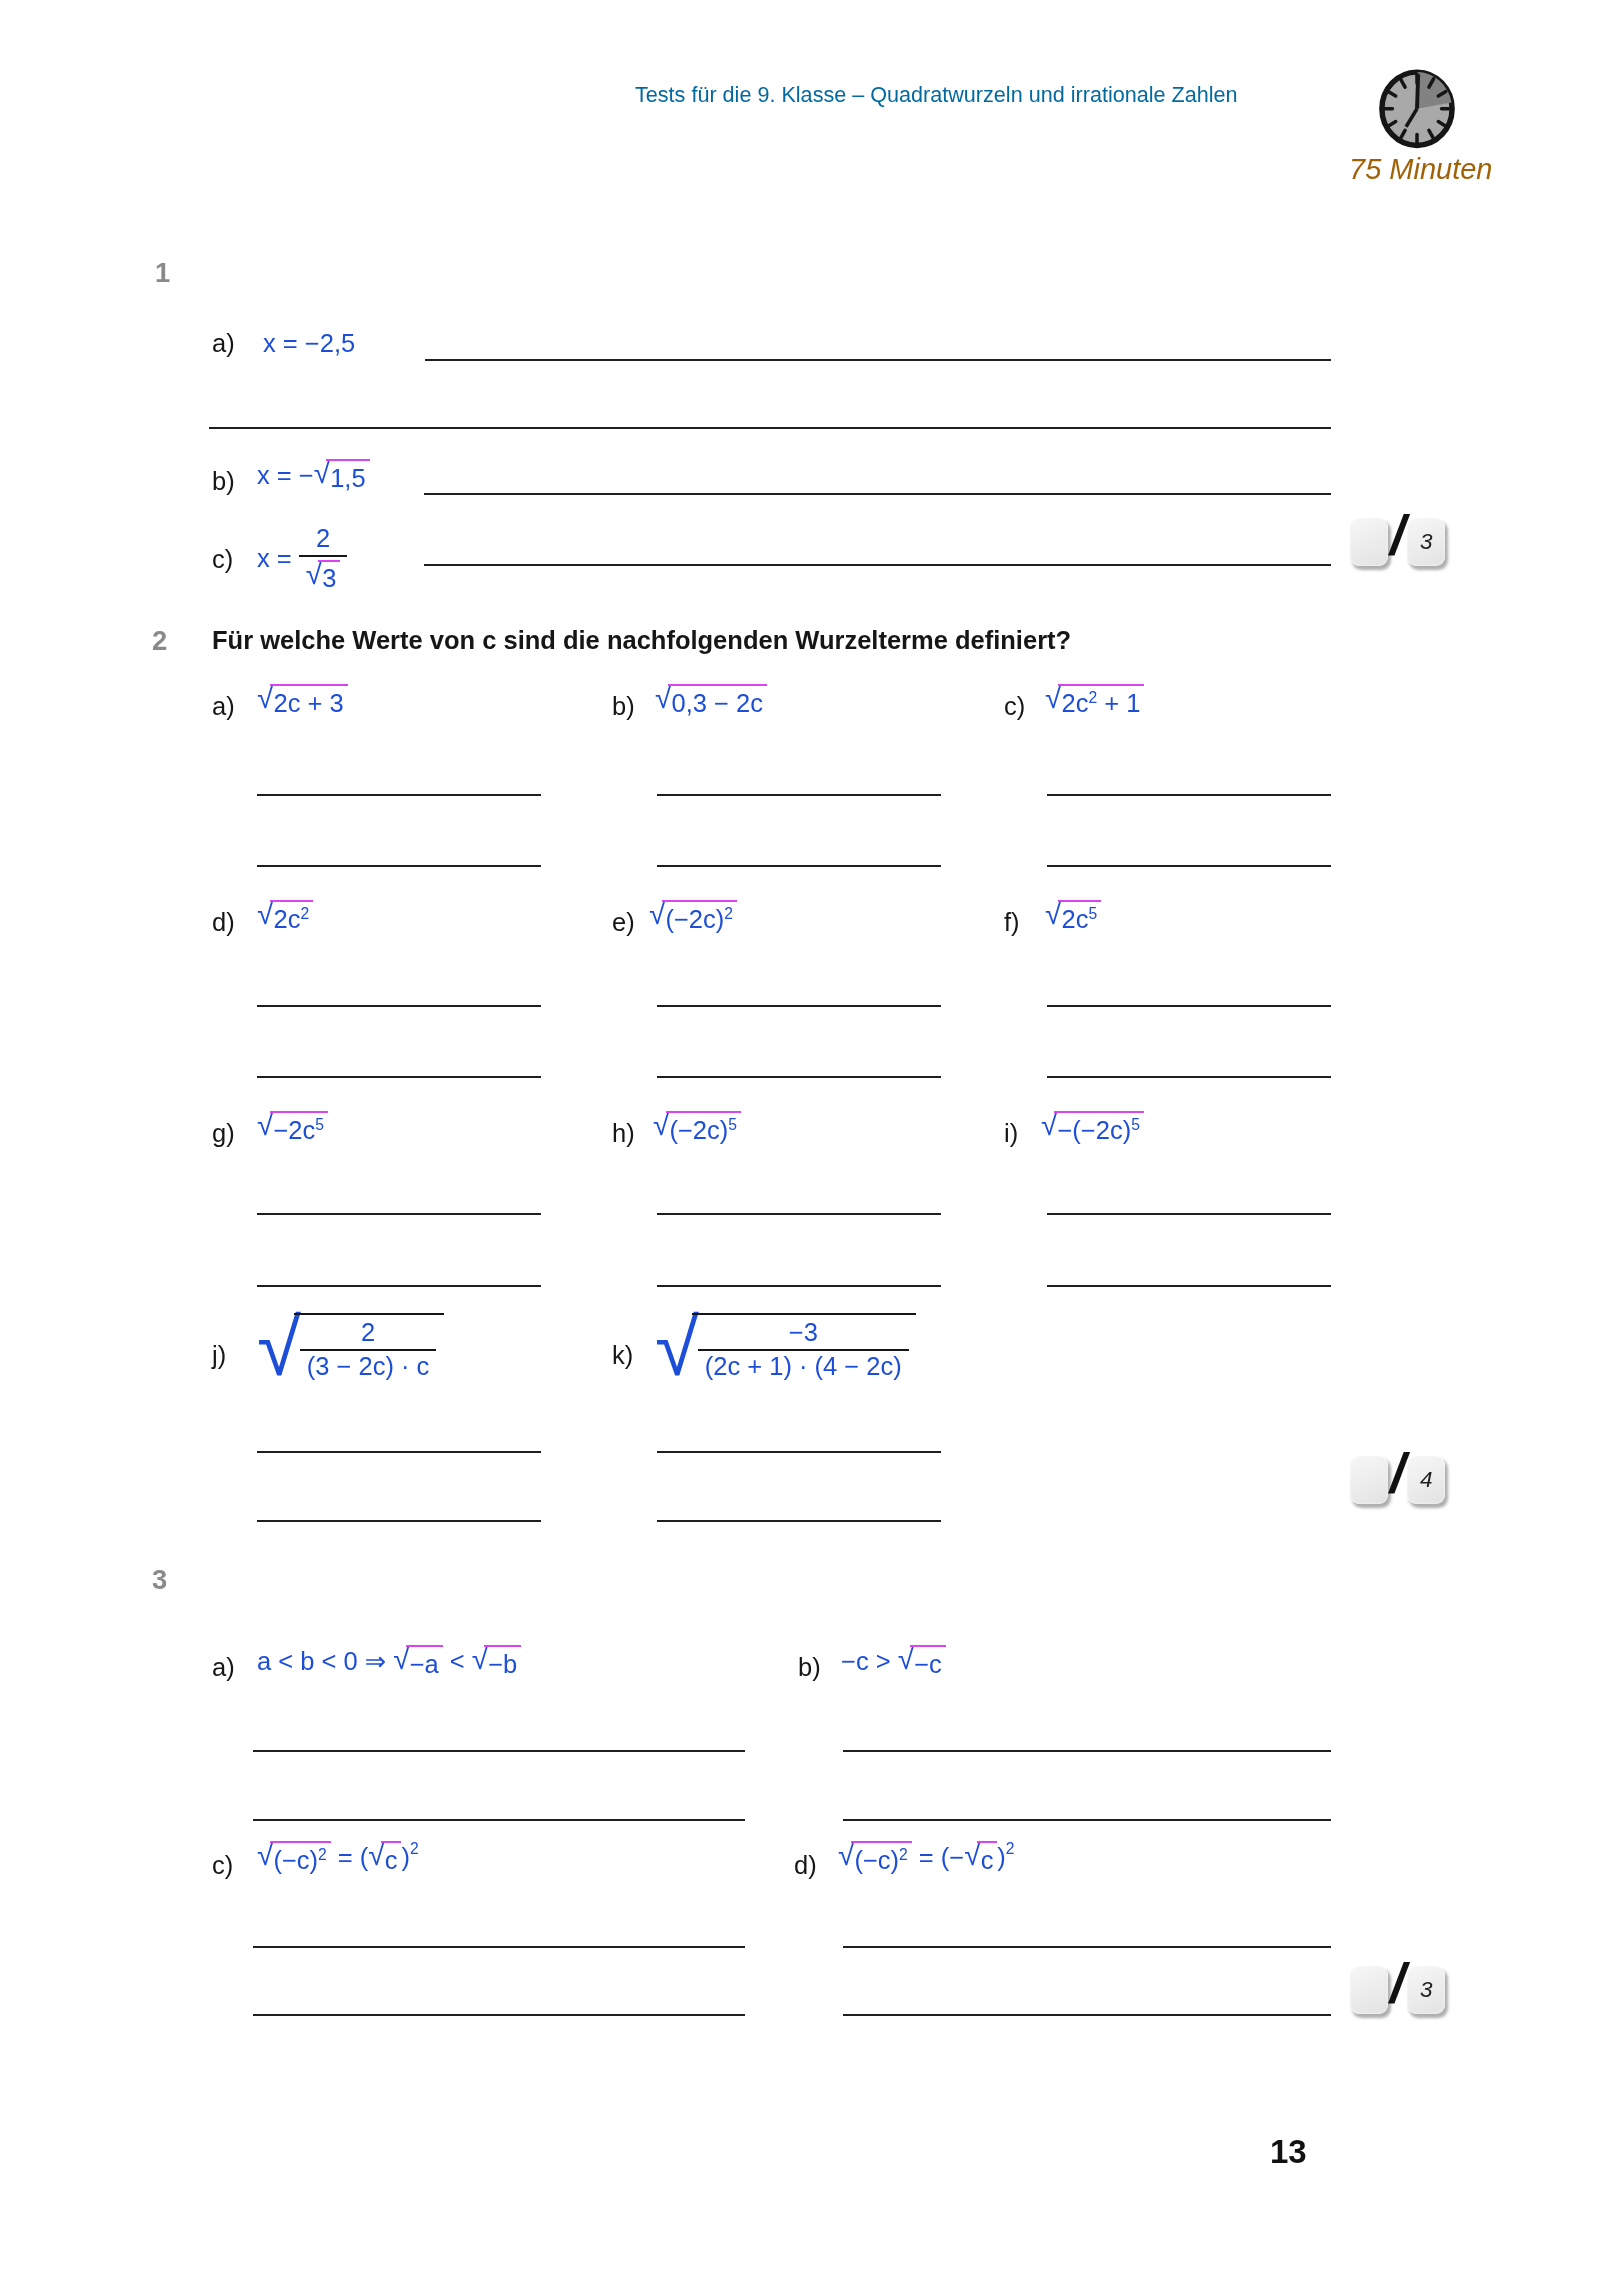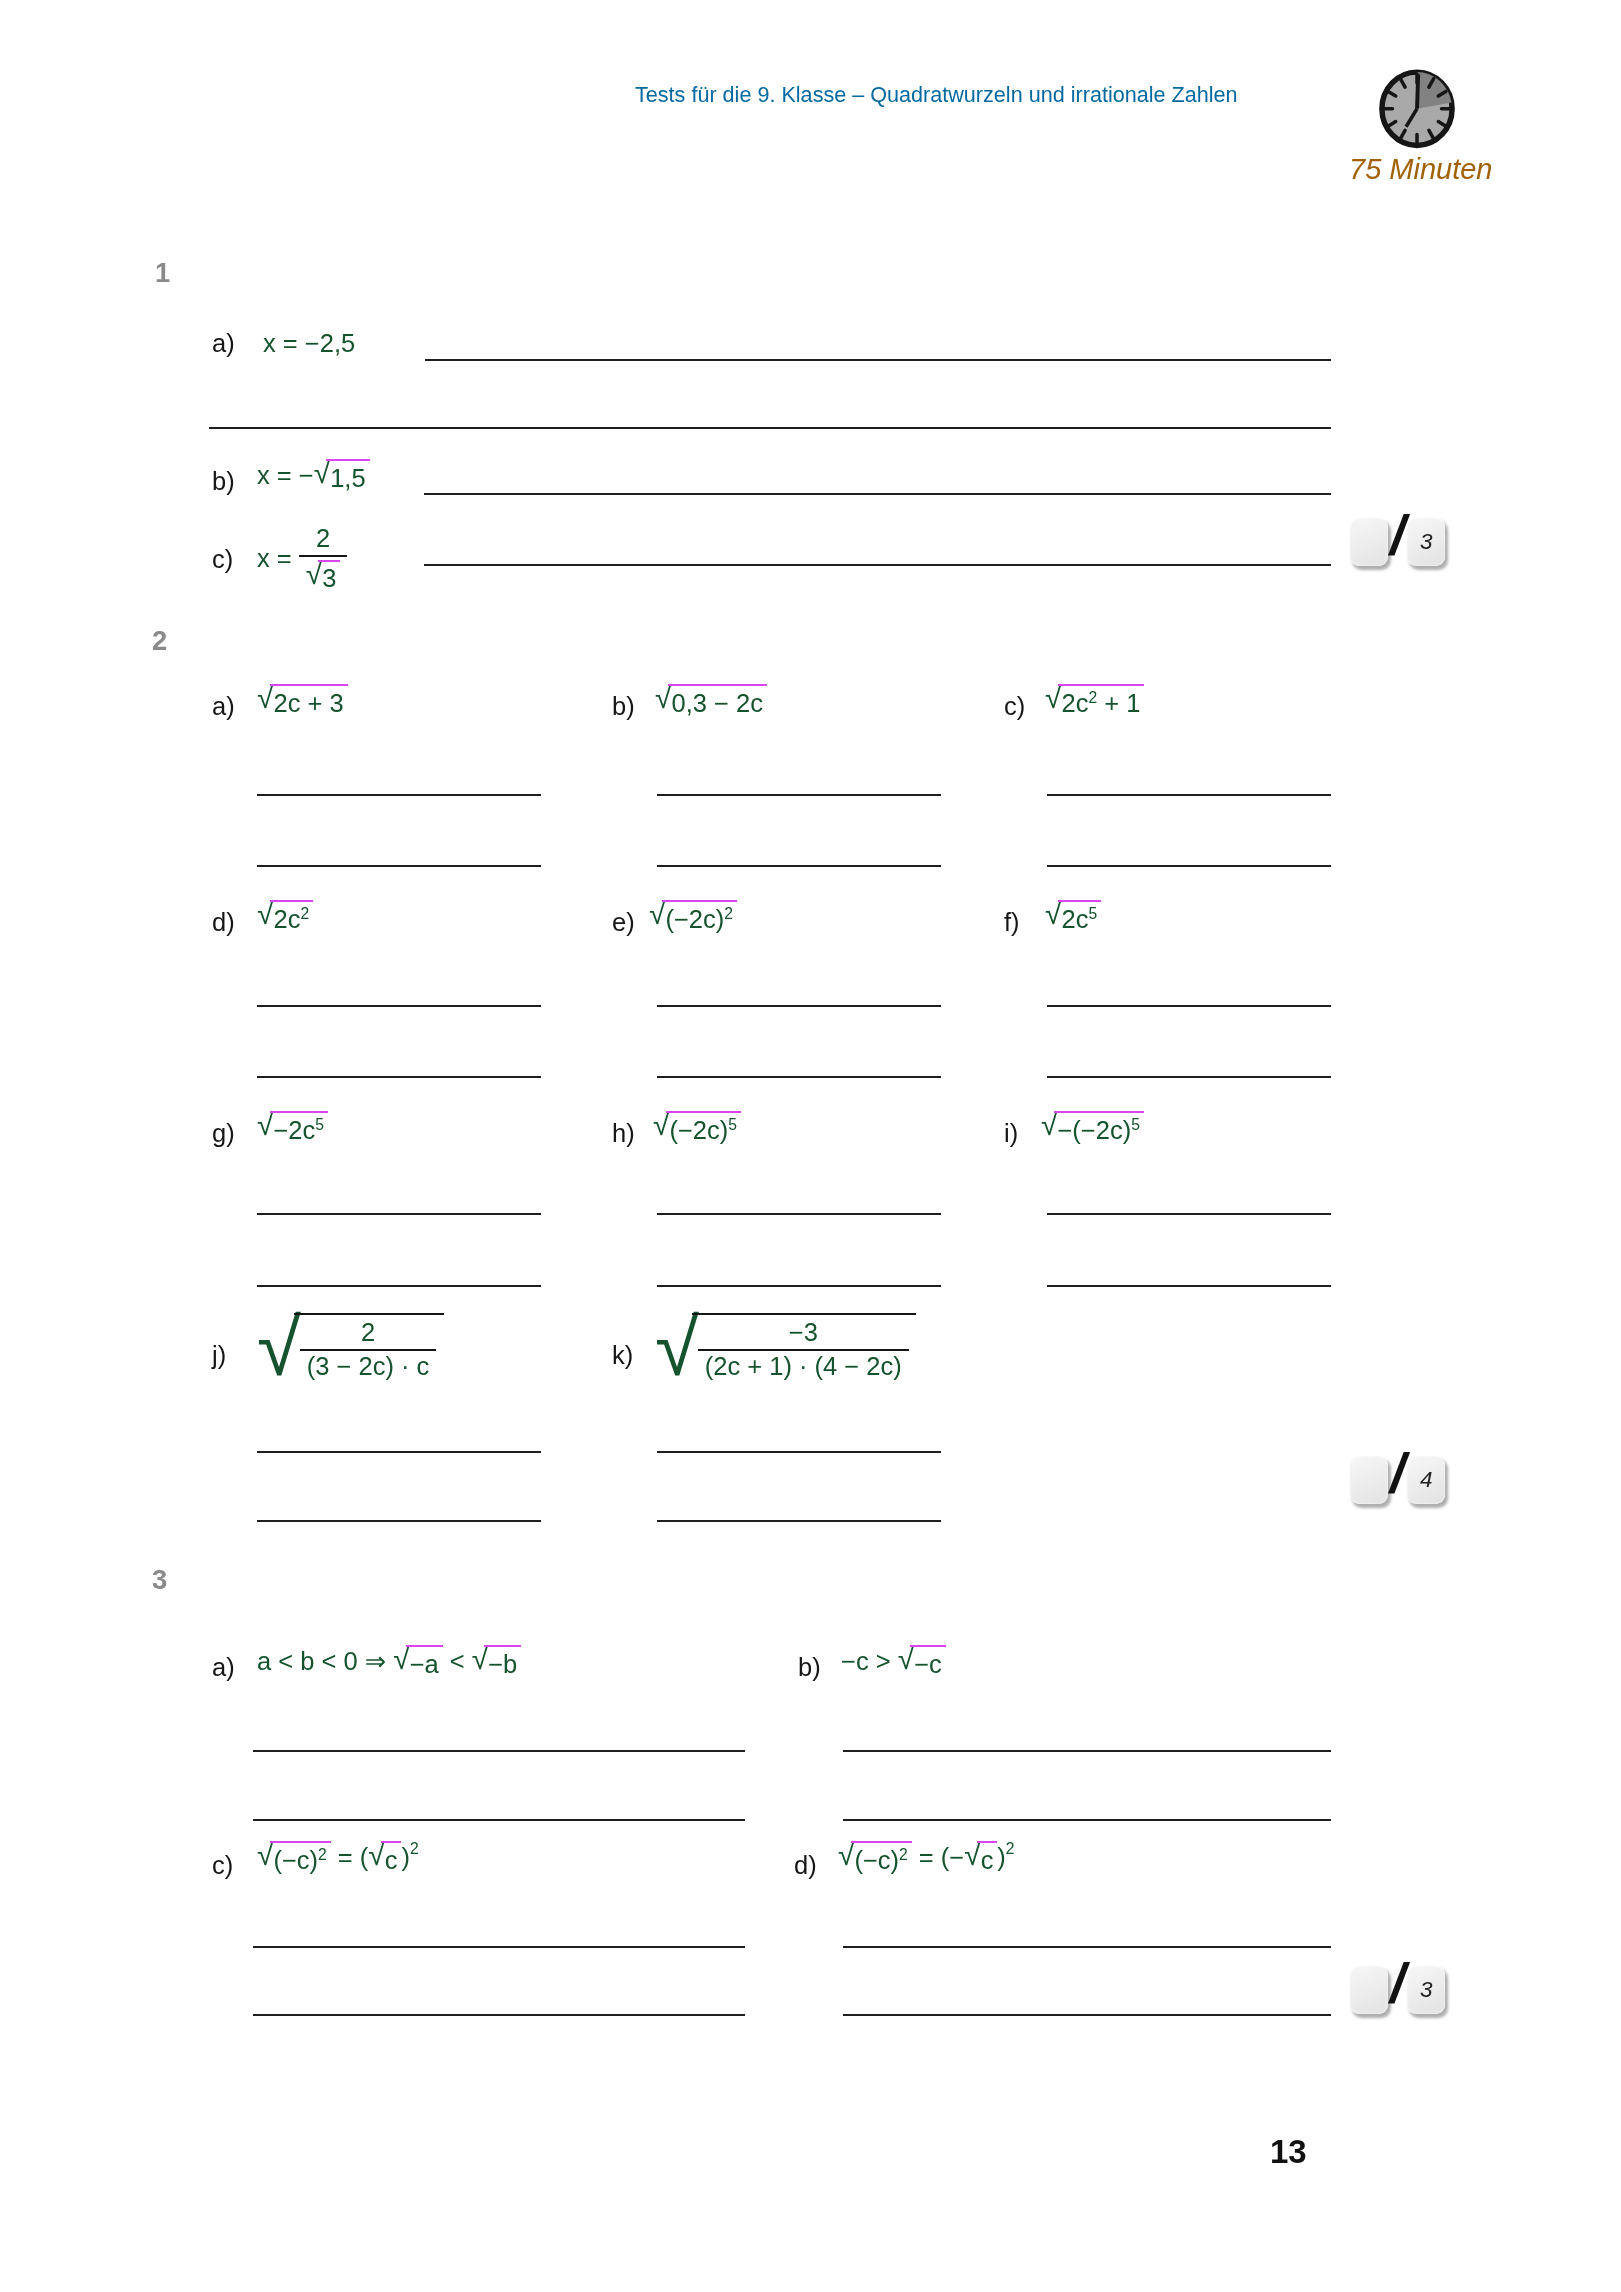--- a/index.html
+++ b/index.html
@@ -5,21 +5,21 @@
   html,body{margin:0;padding:0;background:#fff;}
   .page{position:relative;width:1621px;height:2293px;background:#ffffff;
         font-family:"Liberation Sans",sans-serif;color:#1a1a1a;overflow:hidden;}
   .running-head{position:absolute;font-size:21.6px;color:#0369a1;white-space:nowrap;}
   .title{position:absolute;font-size:41px;font-weight:bold;color:#6e6e6e;letter-spacing:0.5px;margin:0;}
   .duration{position:absolute;font-size:29px;font-style:italic;color:#a16207;white-space:nowrap;}
   .clock{position:absolute;}
   .qnum{position:absolute;font-size:27.4px;font-weight:bold;color:#8a8a8a;}
   .stmt{position:absolute;font-size:25.5px;font-weight:bold;color:#161616;line-height:1.35;}
   .lbl{position:absolute;font-size:25.5px;color:#161616;}
-  .expr{position:absolute;font-size:25.5px;color:#14532d;display:inline-flex;align-items:center;white-space:pre;}
+  .expr{position:absolute;font-size:25.5px;color:#1d4ed8;display:inline-flex;align-items:center;white-space:pre;}
   sup{font-size:15.7px;line-height:0;position:relative;top:-8.8px;vertical-align:baseline;}
   .line{position:absolute;height:0;border-top:2px solid #1f1f1f;}
   
   .sqrt{display:inline-flex;align-items:flex-start;white-space:pre;}
   .sqrt .rad{font-size:30px;line-height:1;margin-right:-3.9px;margin-top:-1px;}
   .sqrt .radicand{border-top:2px solid #d946ef;padding:2.9px 3.9px 0 3.9px;line-height:1.1;}
   .sqrt.tall .rad{font-size:80px;line-height:69px;margin-right:-6.9px;margin-top:0;}
   .sqrt.tall .radicand{border-top:2.9px solid #161616;padding:3.9px 7.8px 0 5.9px;display:inline-flex;align-items:center;}
   
   .frac{display:inline-flex;flex-direction:column;text-align:center;vertical-align:middle;}
@@ -82,20 +82,21 @@
   <span class="expr" style="left:257px;top:525px">x = <span class="frac"><span class="num">2</span><span class="den"><span class="sqrt"><span class="rad">√</span><span class="radicand">3</span></span></span></span></span>
   <div class="line" style="left:424px;top:564px;width:907px"></div>
 
   <div class="score" style="left:1350px;top:518px">
     <span class="sbox"></span>
     <span class="slash">/</span>
     <span class="sbox">3</span>
   </div>
 
   <span class="qnum" style="left:152px;top:625px">2</span>
+  <div class="stmt" style="left:212px;top:623px;width:1029px">Für welche Werte von c sind die nachfolgenden Wurzelterme definiert?</div>
 
   <span class="lbl" style="left:212px;top:692px">a)</span>
   <span class="expr" style="left:257px;top:684px"><span class="sqrt"><span class="rad">√</span><span class="radicand">2c + 3</span></span></span>
   <span class="lbl" style="left:612px;top:692px">b)</span>
   <span class="expr" style="left:655px;top:684px"><span class="sqrt"><span class="rad">√</span><span class="radicand">0,3 − 2c</span></span></span>
   <span class="lbl" style="left:1004px;top:692px">c)</span>
   <span class="expr" style="left:1045px;top:684px"><span class="sqrt"><span class="rad">√</span><span class="radicand">2c<sup>2</sup> + 1</span></span></span>
   <div class="line" style="left:257px;top:794px;width:284px"></div>
   <div class="line" style="left:657px;top:794px;width:284px"></div>
   <div class="line" style="left:1047px;top:794px;width:284px"></div>

